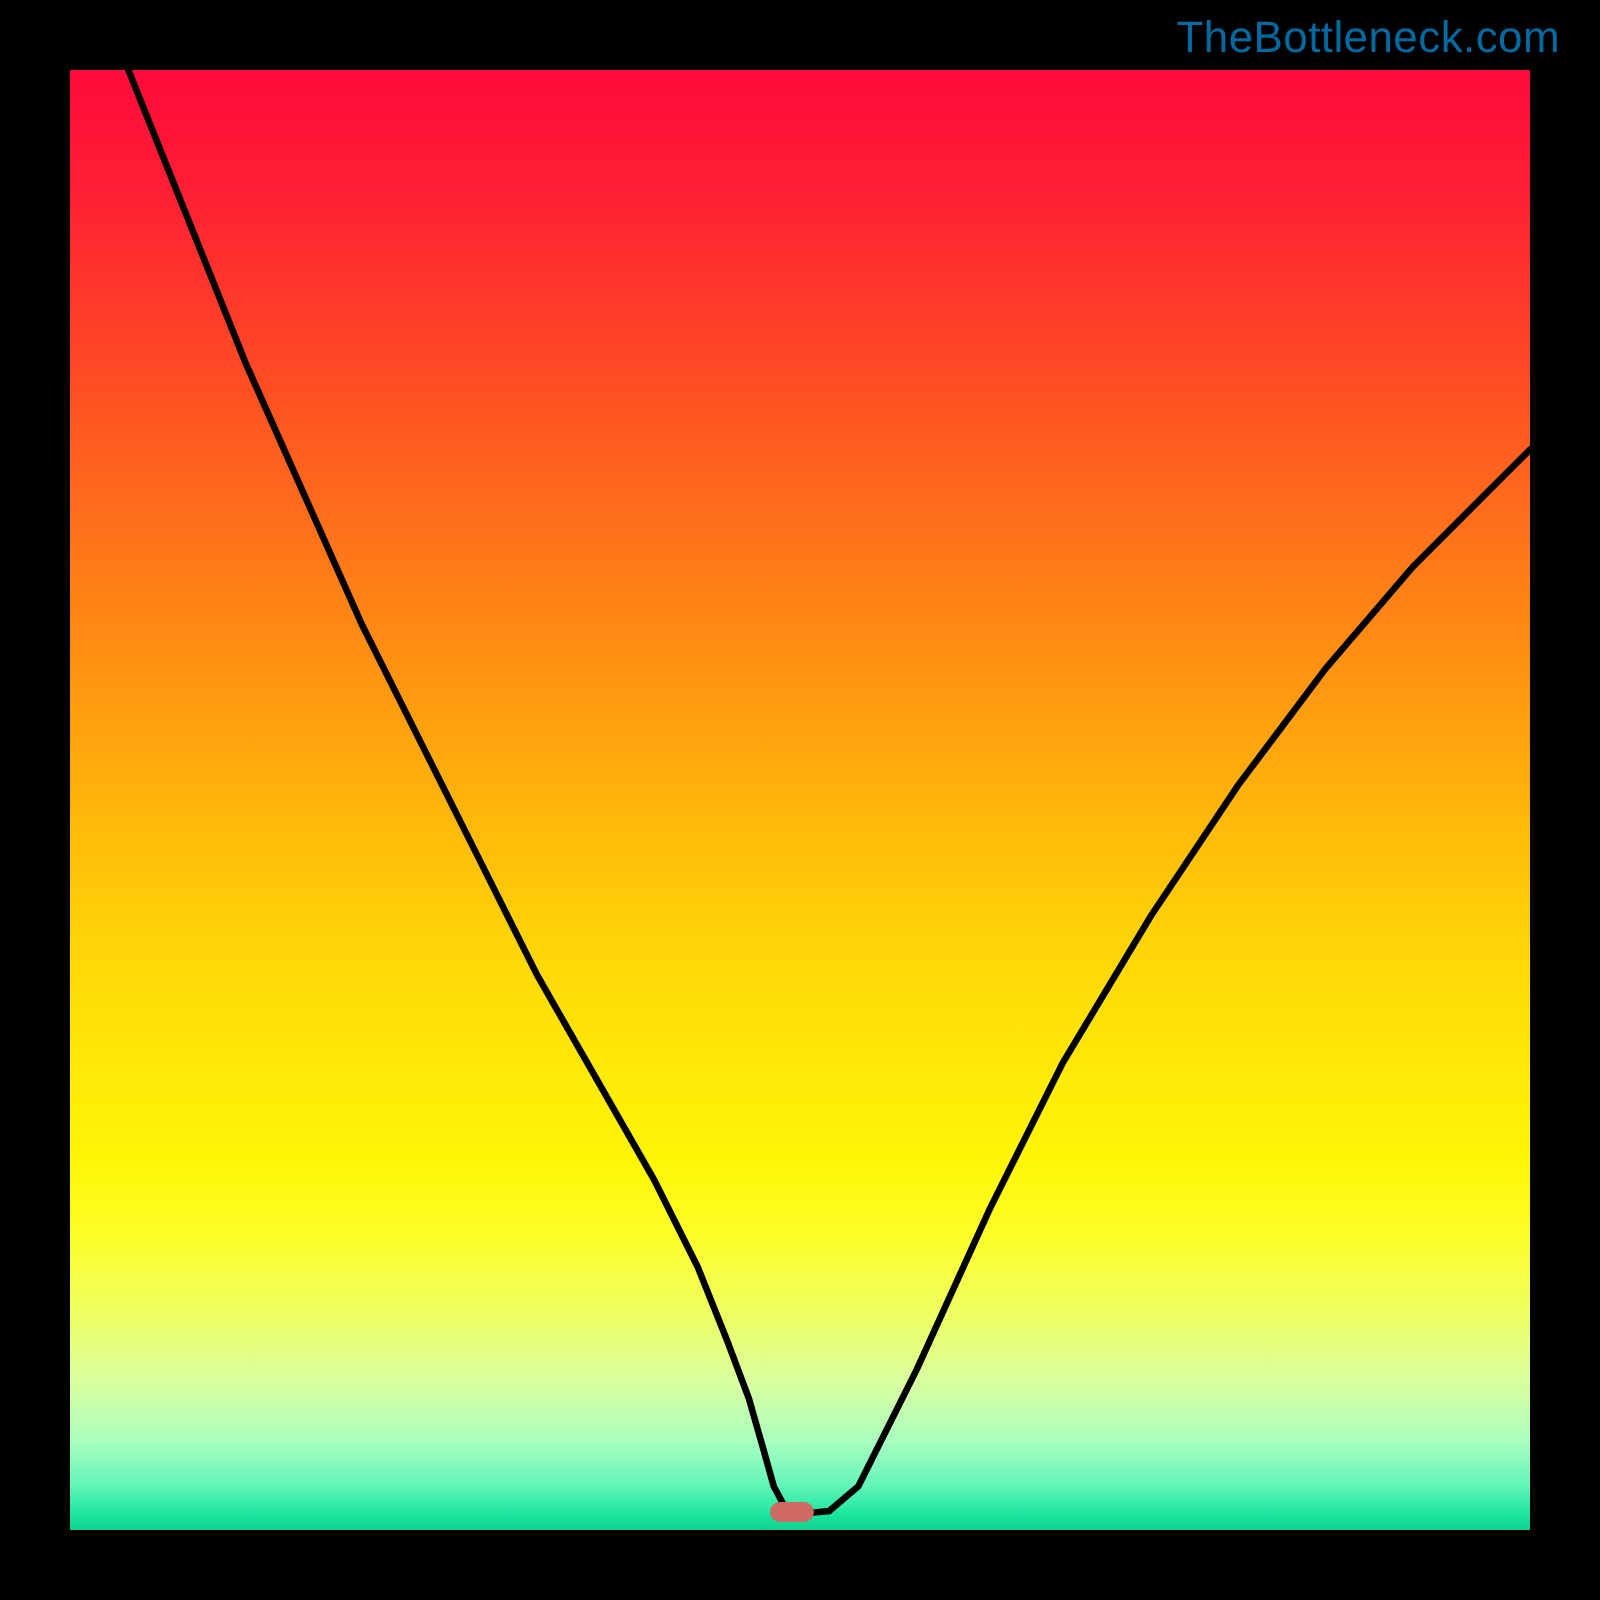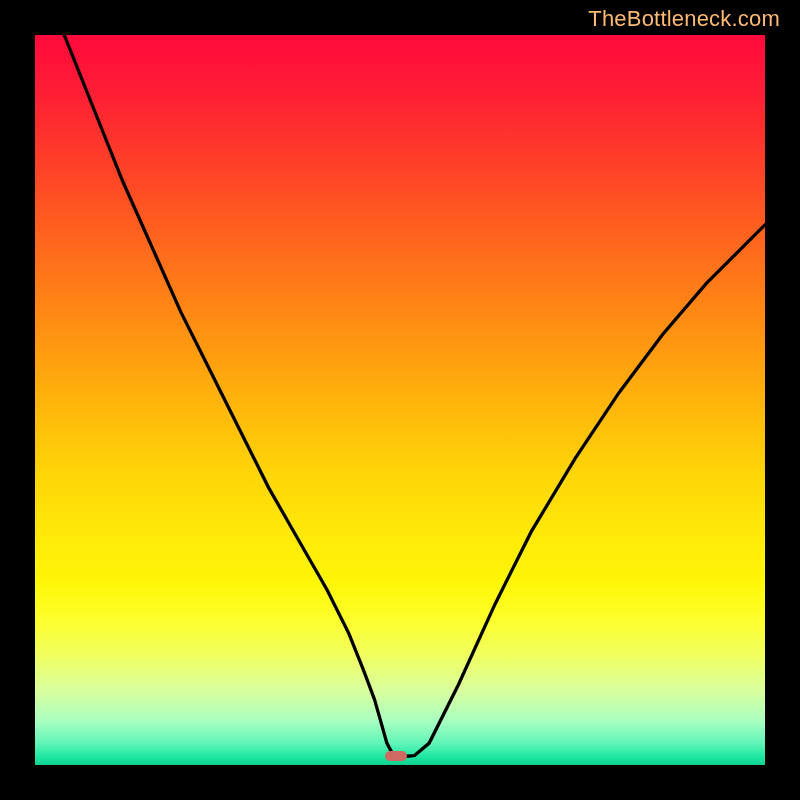--- a/index.html
+++ b/index.html
@@ -48,21 +48,21 @@
     position: absolute;
     left: 0;
     top: 0;
     width: 730px;
     height: 730px;
   }
   .watermark {
     position: absolute;
     top: 6px;
     right: 20px;
-    color: #fdba74;
+    color: #0369a1;
     font-size: 22px;
     font-weight: 500;
     letter-spacing: 0.2px;
   }
   .marker {
     position: absolute;
     width: 22px;
     height: 10px;
     border-radius: 5px;
     background: #cf6a63;

